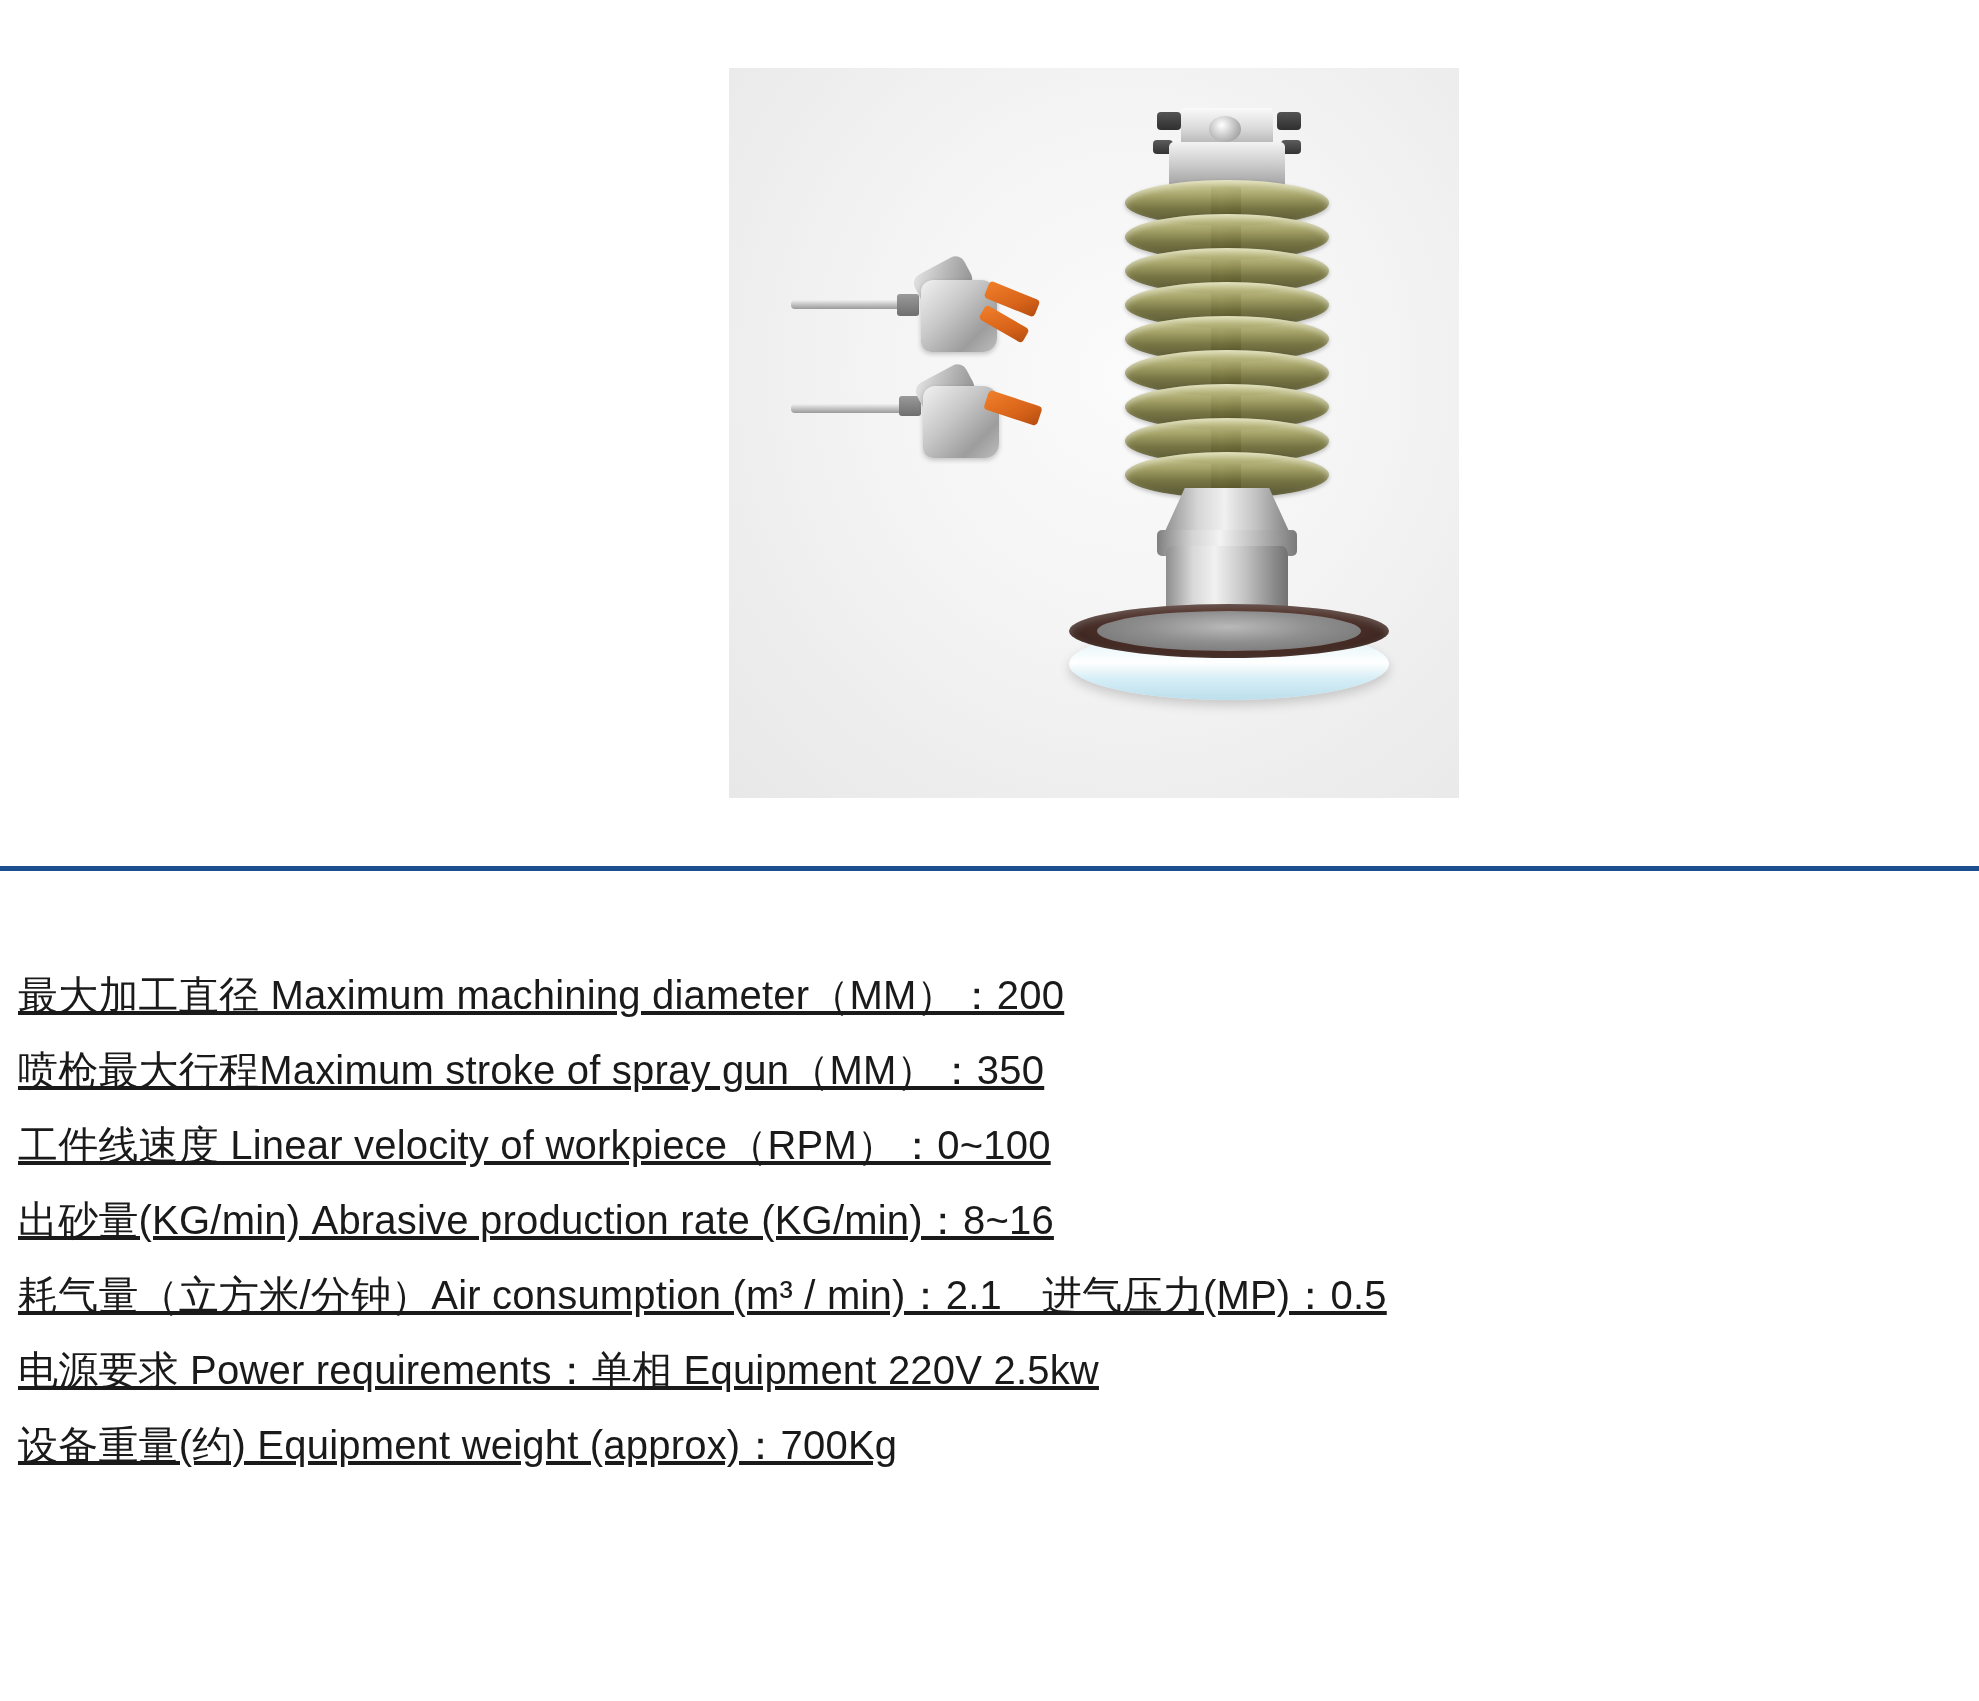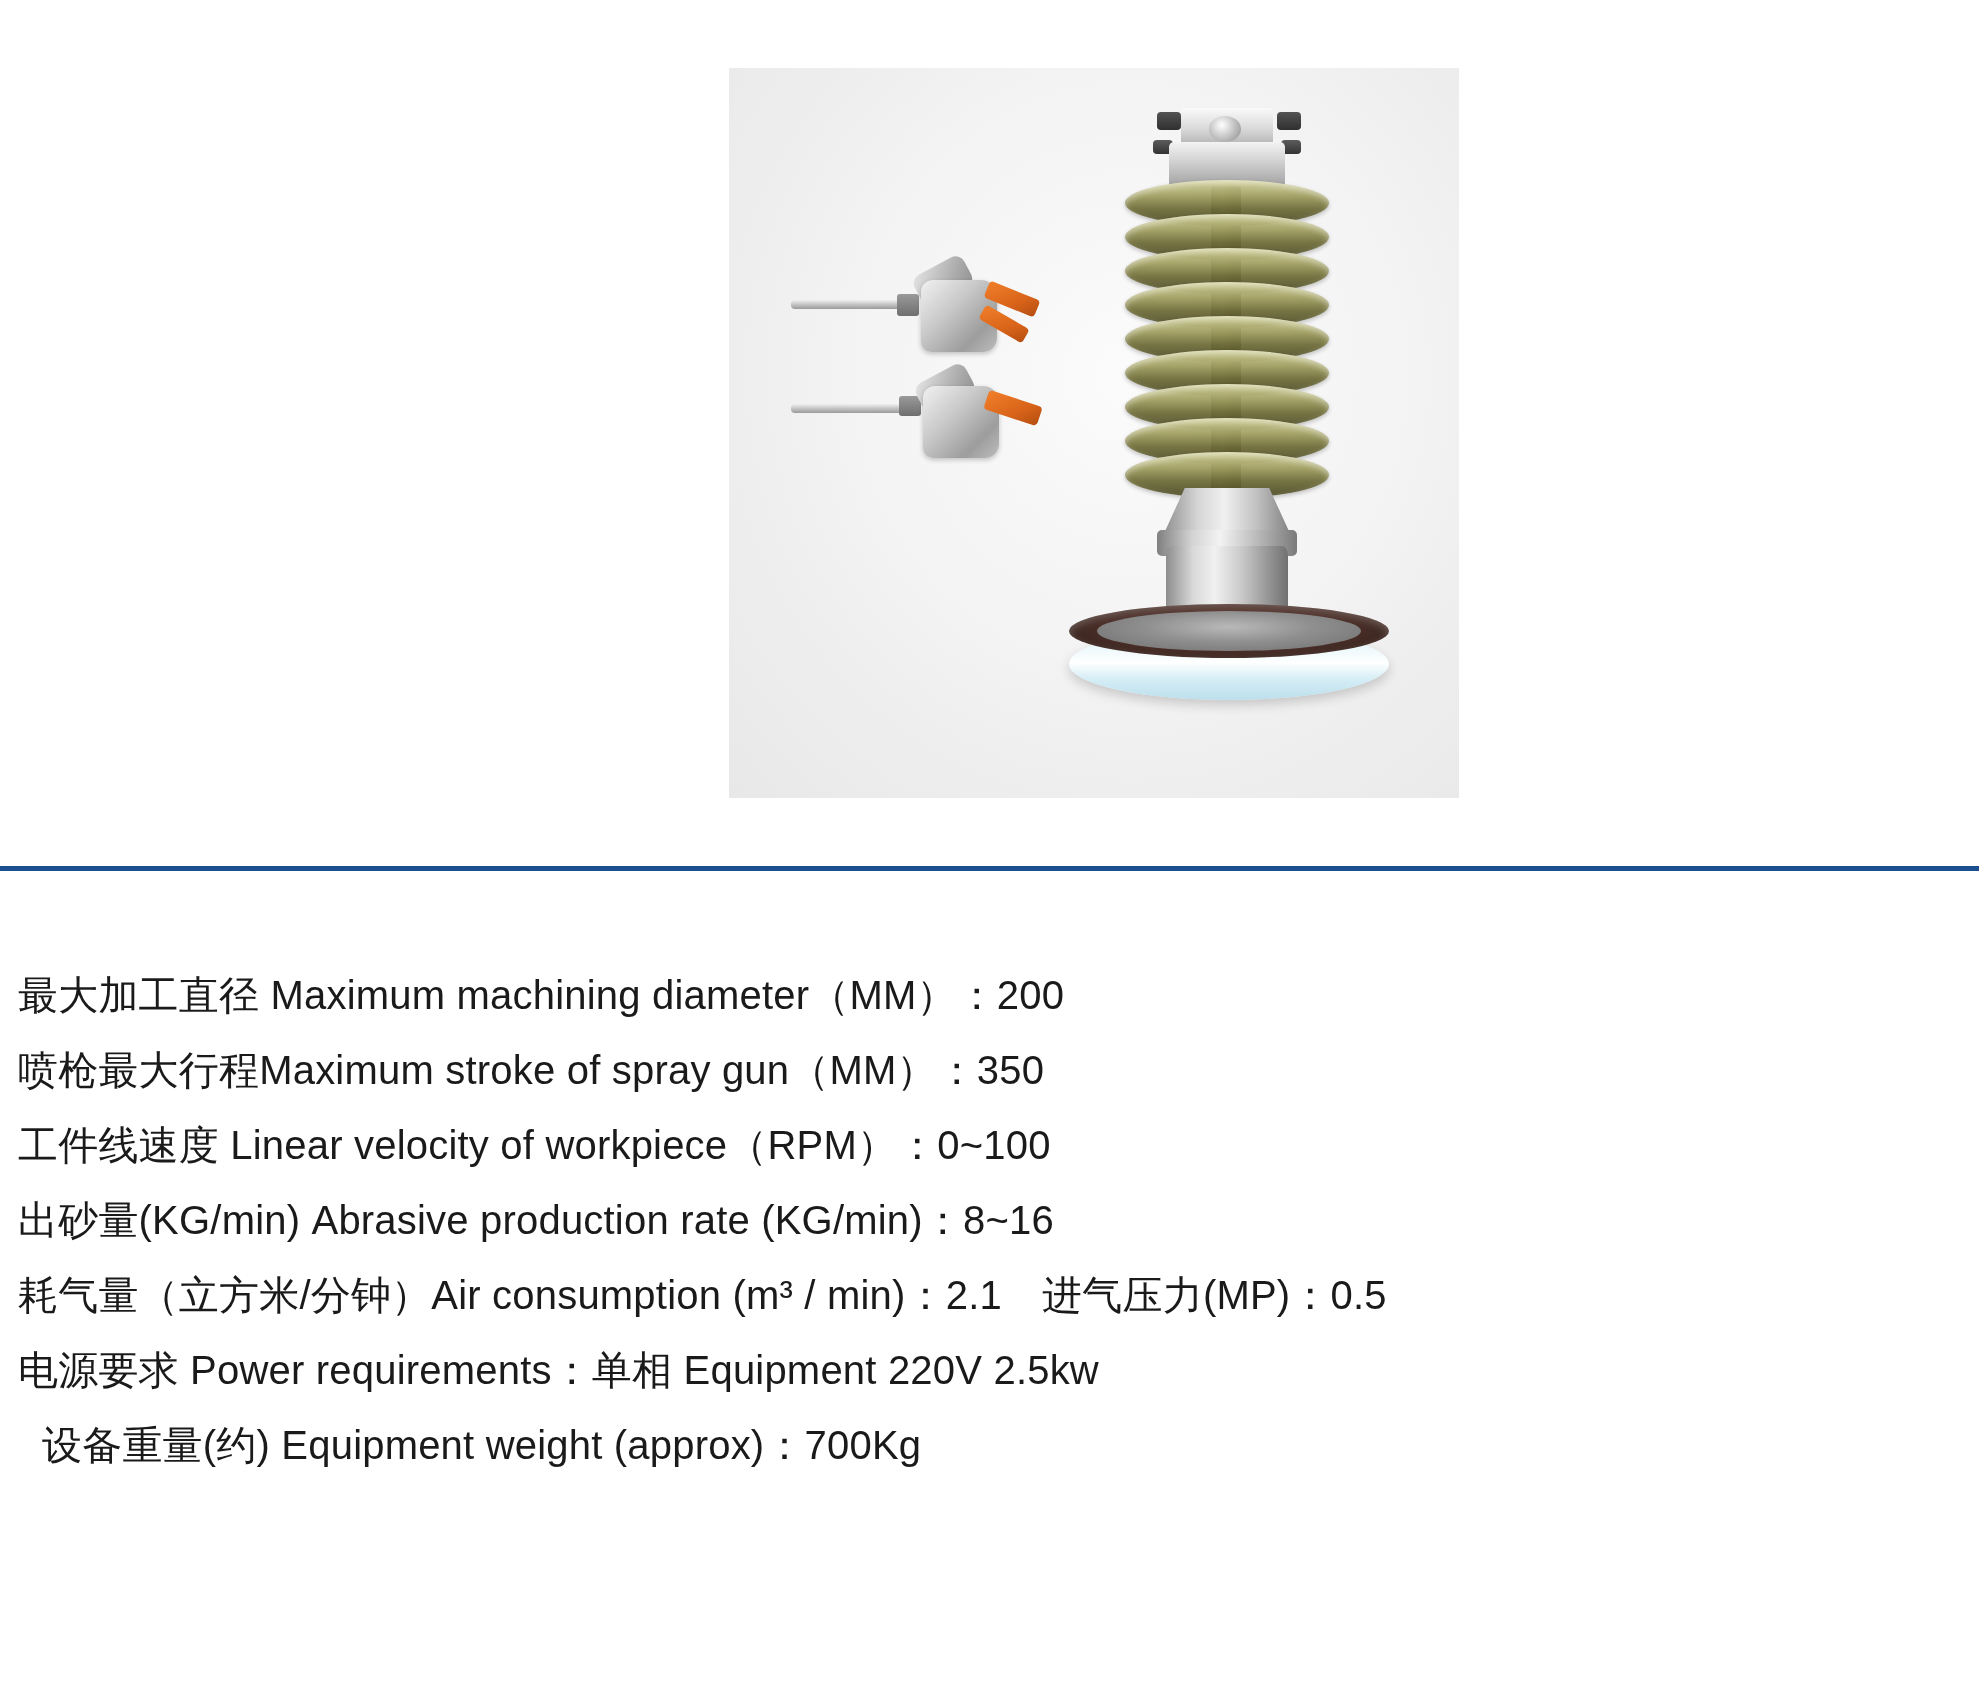--- a/index.html
+++ b/index.html
@@ -210,30 +210,31 @@
     height: 5px;
     background: #1b4f8f;
   }
 
   
   .spec-list {
     position: absolute;
     left: 18px;
     top: 975px;
     width: 1940px;
+    text-decoration: underline;
   }
   .spec-line {
     font-size: 40px;
     line-height: 1.0;
     color: #1a1a1a;
     margin-bottom: 35px;
     white-space: nowrap;
     letter-spacing: 0.2px;
   }
-  .spec-line:last-child { margin-bottom: 0; margin-left: 24px; }
+  .spec-line:last-child { margin-bottom: 0; }
 </style>
 </head>
 <body>
 
 <div class="image-panel">
   <div class="photo-stage">
 
     <div class="gun">
       <div class="gun-rod" style="left:62px; top:232px; width:110px;"></div>
       <div class="gun-collar" style="left:168px; top:226px; width:22px; height:22px;"></div>

